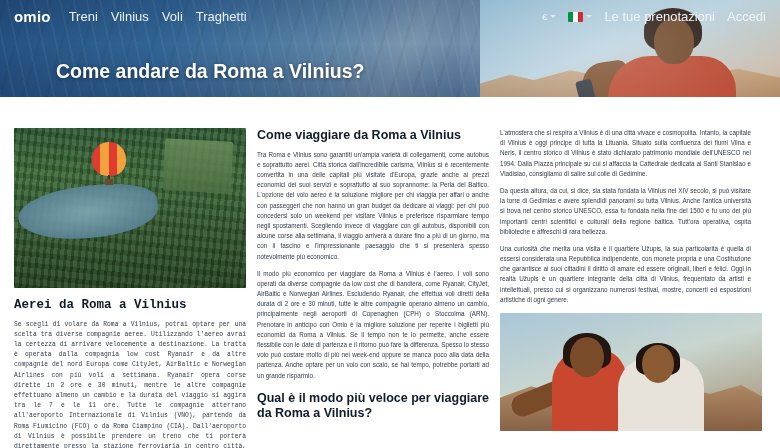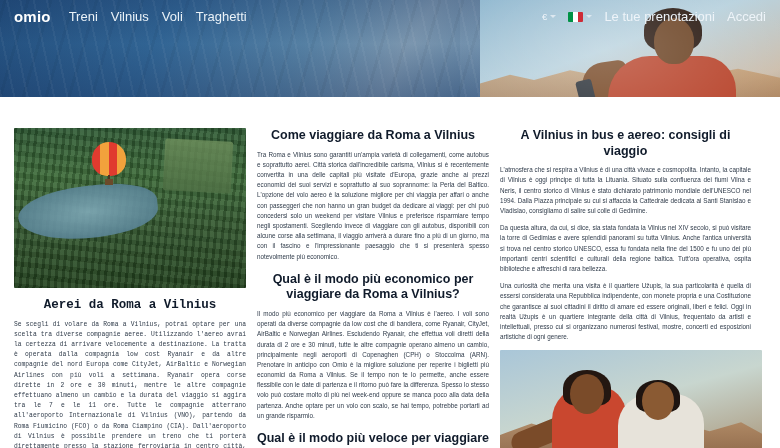--- a/index.html
+++ b/index.html
@@ -133,21 +133,21 @@
     gap: 0;
     padding: 0 14px 0 14px;
   }
   .col { position: relative; }
   .col-left  { width: 232px; font-family: Liberation Mono, monospace; }
   .col-mid   { width: 243px; padding-left: 11px; }
   .col-right { width: 262px; padding-left: 11px; }
 
   h2.sec {
     font-size: 12.5px; color: #101b2b; margin: 0 0 6px 0;
-    font-weight: bold; line-height: 1.25; text-align: center;
+    font-weight: bold; line-height: 1.25;
   }
   h2.sec.spaced { margin-top: 10px; }
   p.body {
     font-size: 6.3px; line-height: 1.62; color: #2e3a49;
     margin: 0 0 7px 0; text-align: justify;
   }
 
   
   .img-balloon {
     width: 232px; height: 160px; border-radius: 1px; overflow: hidden;
@@ -275,20 +275,21 @@
         </span>
         <span class="cur">
           <span class="flag"></span>
           <span class="chev"></span>
         </span>
         <a href="#">Le tue prenotazioni</a>
         <a href="#">Accedi</a>
       </div>
     </div>
 
+    <div class="hero-title">Come andare da Roma a Vilnius?</div>
   </div>
 
   <div class="content">
 
     <div class="col col-left">
       <div class="img-balloon">
         <div class="forest"></div>
         <div class="lake"></div>
         <div class="env"></div>
         <div class="balloon">
@@ -302,28 +303,26 @@
       <div class="img-city">
 
         <div class="tower"></div>
 
       </div>
     </div>
 
     <div class="col col-mid">
       <h2 class="sec">Come viaggiare da Roma a Vilnius</h2>
       <p class="body">Tra Roma e Vilnius sono garantiti un'ampia varietà di collegamenti, come autobus e soprattutto aerei. Città storica dall'incredibile carisma, Vilnius si è recentemente convertita in una delle capitali più visitate d'Europa, grazie anche ai prezzi economici dei suoi servizi e soprattutto al suo soprannome: la Perla del Baltico. L'opzione del volo aereo è la soluzione migliore per chi viaggia per affari o anche con passeggeri che non hanno un gran budget da dedicare ai viaggi: per chi può concedersi solo un weekend per visitare Vilnius e preferisce risparmiare tempo negli spostamenti. Scegliendo invece di viaggiare con gli autobus, disponibili con alcune corse alla settimana, il viaggio arriverà a durare fino a più di un giorno, ma con il fascino e l'impressionante paesaggio che ti si presenterà spesso notevolmente più economico.</p>
-      <h2 class="sec spaced">Qual è il modo più economico per viaggiare da Roma a Vilnius?</h2>
       <p class="body">Il modo più economico per viaggiare da Roma a Vilnius è l'aereo. I voli sono operati da diverse compagnie da low cost che di bandiera, come Ryanair, CityJet, AirBaltic e Norwegian Airlines. Escludendo Ryanair, che effettua voli diretti della durata di 2 ore e 30 minuti, tutte le altre compagnie operano almeno un cambio, principalmente negli aeroporti di Copenaghen (CPH) o Stoccolma (ARN). Prenotare in anticipo con Omio è la migliore soluzione per reperire i biglietti più economici da Roma a Vilnius. Se il tempo non te lo permette, anche essere flessibile con le date di partenza e il ritorno può fare la differenza. Spesso lo stesso volo può costare molto di più nei week-end oppure se manca poco alla data della partenza. Anche optare per un volo con scalo, se hai tempo, potrebbe portarti ad un grande risparmio.</p>
       <h2 class="sec spaced">Qual è il modo più veloce per viaggiare da Roma a Vilnius?</h2>
 
     </div>
 
     <div class="col col-right">
-      <h2 class="sec">A Vilnius in bus e aereo: consigli di viaggio</h2>
       <p class="body">L'atmosfera che si respira a Vilnius è di una città vivace e cosmopolita. Intanto, la capitale di Vilnius è oggi principe di tutta la Lituania. Situato sulla confluenza dei fiumi Vilna e Neris, il centro storico di Vilnius è stato dichiarato patrimonio mondiale dell'UNESCO nel 1994. Dalla Piazza principale su cui si affaccia la Cattedrale dedicata ai Santi Stanislao e Vladislao, consigliamo di salire sul colle di Gedimine.</p>
       <p class="body">Da questa altura, da cui, si dice, sia stata fondata la Vilnius nel XIV secolo, si può visitare la torre di Gedimias e avere splendidi panorami su tutta Vilnius. Anche l'antica università si trova nel centro storico UNESCO, essa fu fondata nella fine del 1500 e fu uno dei più importanti centri scientifici e culturali della regione baltica. Tutt'ora operativa, ospita biblioteche e affreschi di rara bellezza.</p>
       <p class="body">Una curiosità che merita una visita è il quartiere Užupis, la sua particolarità è quella di essersi considerata una Repubblica indipendente, con monete propria e una Costituzione che garantisce ai suoi cittadini il diritto di amare ed essere originali, liberi e felici. Oggi in realtà Užupis è un quartiere integrante della città di Vilnius, frequentato da artisti e intellettuali, presso cui si organizzano numerosi festival, mostre, concerti ed esposizioni artistiche di ogni genere.</p>
       <div class="img-selfie">
         <div class="sk"></div>
         <div class="armsel"></div>
         <div class="h1"></div>
         <div class="hair1"></div>
         <div class="f1"></div>
         <div class="h2"></div>

